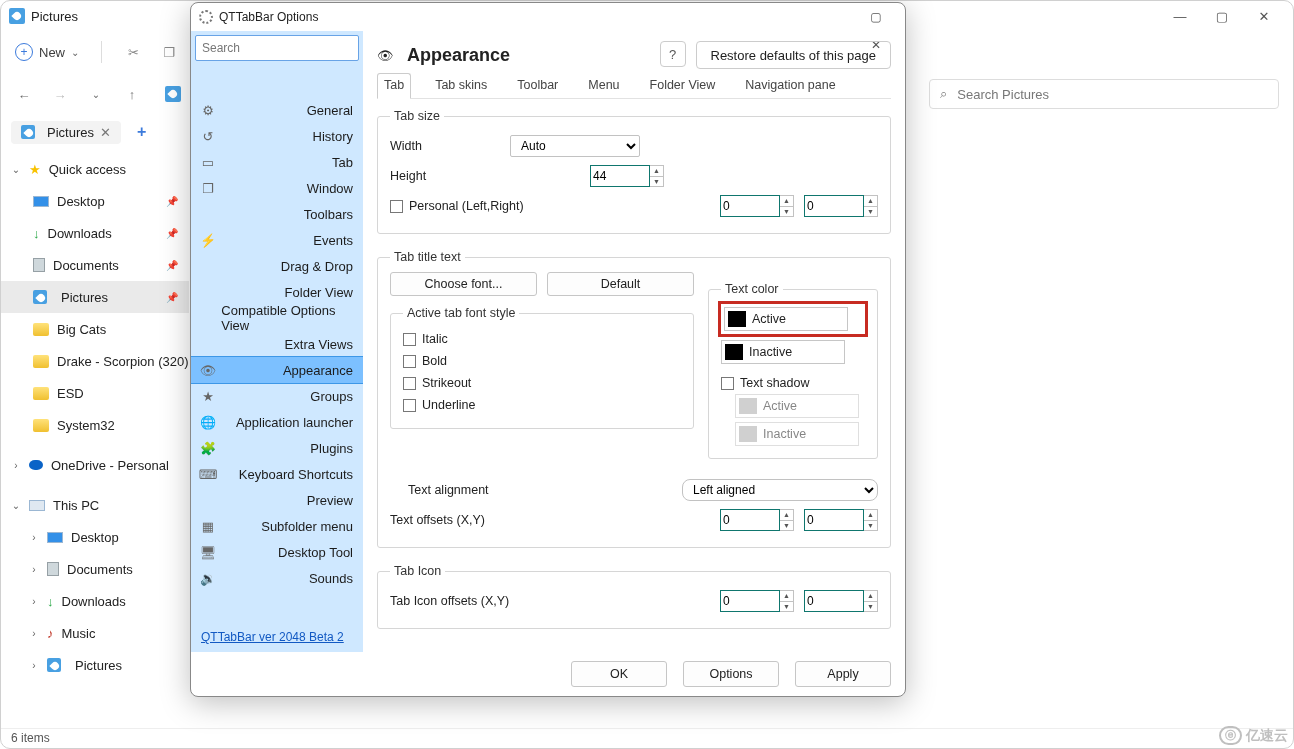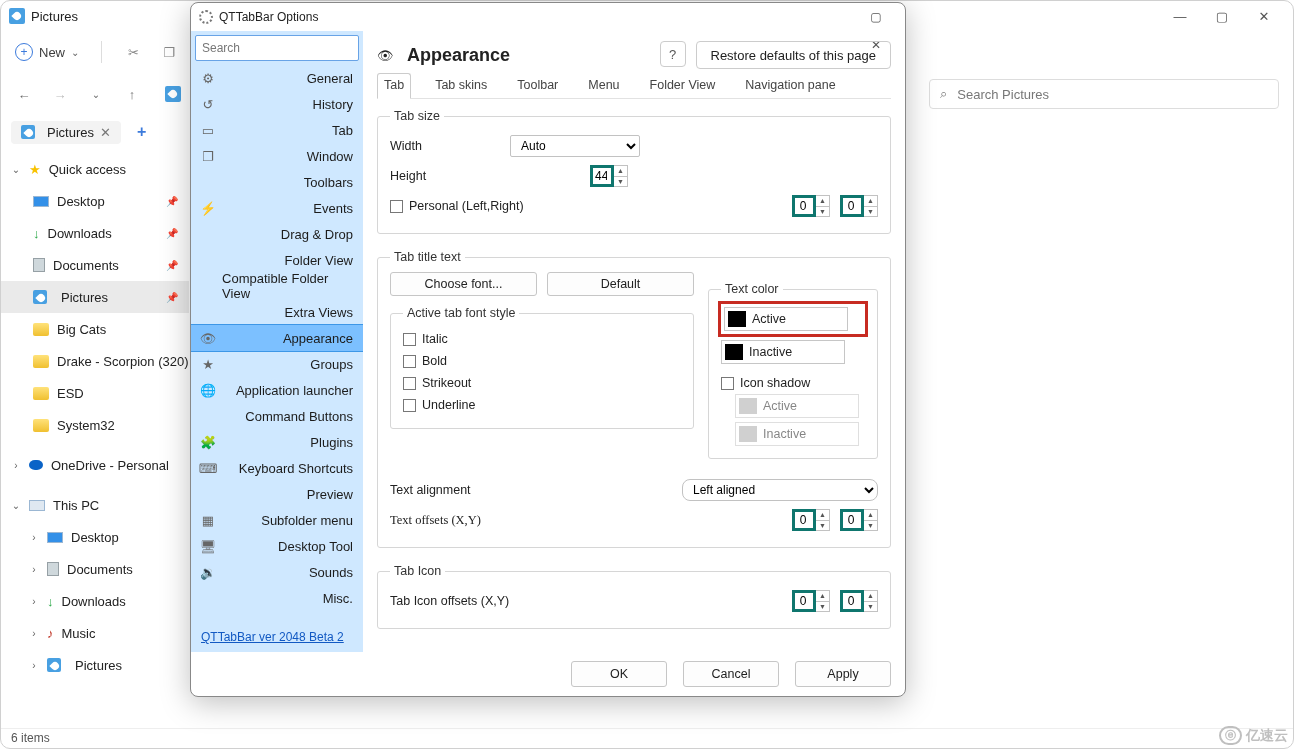--- a/index.html
+++ b/index.html
@@ -37,21 +37,21 @@
   .dlicon{color:#28a745;font-weight:bold;}
   .hdd{width:16px;height:11px;background:#dfe8f1;border:1px solid #9bb7d3;}
   .onedrive{width:14px;height:10px;background:#0a63c7;border-radius:6px 6px 6px 6px / 5px 5px 5px 5px;}
   .music{color:#c0392b;}
   
   .dialog{position:absolute; left:190px; top:2px; width:716px; height:695px; background:#fff; border:1px solid #888; border-radius:8px; box-shadow:0 6px 30px rgba(0,0,0,.25); display:flex; flex-direction:column;}
   .dlg-title{height:28px;display:flex;align-items:center;padding:0 8px;gap:6px;font-size:12px;}
   .dlg-gear{width:14px;height:14px;border:2px dotted #777;border-radius:50%;}
   .dlg-title .win-ctrls{margin-left:auto;}
   .dlg-body{flex:1;display:flex;overflow:hidden;}
-  .cat-pane{width:172px;background:#cfe8ff;display:flex;flex-direction:column;}
+  .cat-pane{width:172px;background:#cfe8ff;display:flex;flex-direction:column;gap:32px;}
   .srch{margin:4px;height:26px;background:#fff;border:1px solid #68a3e6;border-radius:2px;padding:0 6px;font-size:12px;color:#777;display:flex;align-items:center;}
   .cat-list{flex:1;overflow:hidden;}
   .cat{height:26px;display:flex;align-items:center;padding:0 10px 0 8px;font-size:13px;color:#1c1c1c;}
   .cat .ci{width:18px;height:18px;margin-right:6px;display:flex;align-items:center;justify-content:center;color:#666;font-size:13px;}
   .cat .lbl{margin-left:auto;}
   .cat.sel{background:#7cc0ff;outline:1px solid #3d97e7;}
   .ver{color:#1259c3;font-size:12px;padding:8px 10px;text-decoration:underline;}
   .opt-pane{flex:1;padding:10px 14px 10px 14px;display:flex;flex-direction:column;}
   .opt-head{display:flex;align-items:center;gap:10px;margin-bottom:6px;}
   .opt-head h2{font-size:18px;font-weight:600;margin:0;}
@@ -61,21 +61,21 @@
   .restore{height:28px;padding:1px 14px;border:1px solid #ccc;border-radius:4px;display:flex;align-items:center;font-size:13px;}
   .subtabs{display:flex;gap:18px;font-size:12.5px;color:#444;height:24px;align-items:flex-end;border-bottom:1px solid #e2e2e2;}
   .subtab{padding:4px 6px 6px;}
   .subtab.sel{border:1px solid #ccc;border-bottom:1px solid #fff;border-radius:3px 3px 0 0;background:#fff;position:relative;top:1px;}
   fieldset{border:1px solid #d6d6d6;border-radius:3px;margin:10px 0 6px;padding:8px 12px 12px;}
   legend{font-size:12.5px;color:#333;padding:0 4px;}
   .frow{display:flex;align-items:center;height:30px;font-size:12.5px;}
   .frow label.k{width:120px;}
   select,input[type=text].num{height:22px;border:1px solid #c2c2c2;border-radius:2px;font-size:12px;padding:0 6px;background:#fff;}
   .spin{display:flex;align-items:center;}
-  .spin input{width:24px;height:22px;border:3px solid #0f766e;text-align:center;padding-right:4px;font-size:12px;}
+  .spin input{width:60px;height:22px;border:1px solid #0f766e;text-align:left;padding-right:4px;font-size:12px;}
   .spin .ar{width:14px;height:22px;border:1px solid #c2c2c2;border-left:none;display:flex;flex-direction:column;}
   .spin .ar span{flex:1;display:flex;align-items:center;justify-content:center;font-size:7px;color:#555;border-bottom:1px solid #c2c2c2;}
   .spin .ar span:last-child{border-bottom:none;}
   .btn{height:24px;padding:0 20px;border:1px solid #c6c6c6;border-radius:3px;background:#fdfdfd;font-size:12.5px;display:flex;align-items:center;justify-content:center;}
   .half{display:flex;gap:14px;justify-content:flex-end;}
   .half>div{flex:1;}
   .chk{display:flex;align-items:center;gap:6px;font-size:12.5px;height:22px;}
   .chk .box{width:13px;height:13px;border:1px solid #777;}
   .colorbtn{display:flex;align-items:center;gap:6px;border:1px solid #c6c6c6;height:24px;padding:0 8px 0 3px;width:124px;font-size:12.5px;}
   .swatch{width:18px;height:16px;}
@@ -260,41 +260,37 @@
           <div class="cat">
             <span class="ci"></span>
             <span class="lbl">Drag &amp; Drop</span>
           </div>
           <div class="cat">
             <span class="ci"></span>
             <span class="lbl">Folder View</span>
           </div>
           <div class="cat">
             <span class="ci"></span>
-            <span class="lbl">Compatible Folder View</span>
+            <span class="lbl">Compatible Options View</span>
           </div>
           <div class="cat">
             <span class="ci"></span>
             <span class="lbl">Extra Views</span>
           </div>
           <div class="cat sel">
             <span class="ci">👁</span>
             <span class="lbl">Appearance</span>
           </div>
           <div class="cat">
             <span class="ci">★</span>
             <span class="lbl">Groups</span>
           </div>
           <div class="cat">
             <span class="ci">🌐</span>
             <span class="lbl">Application launcher</span>
-          </div>
-          <div class="cat">
-            <span class="ci"></span>
-            <span class="lbl">Command Buttons</span>
           </div>
           <div class="cat">
             <span class="ci">🧩</span>
             <span class="lbl">Plugins</span>
           </div>
           <div class="cat">
             <span class="ci">⌨</span>
             <span class="lbl">Keyboard Shortcuts</span>
           </div>
           <div class="cat">
@@ -416,39 +412,39 @@
                 </div>
             </div>
             <div style="height:6px;"></div>
             <div class="colorbtn">
                 <span class="swatch" style="background:#000;"></span>
                 <span>Inactive</span>
               </div>
             <div style="height:8px;"></div>
             <div class="chk">
                 <span class="box"></span>
-                <span>Icon shadow</span>
+                <span>Text shadow</span>
               </div>
             <div class="colorbtn" style="opacity:.55;margin-left:14px;">
                 <span class="swatch" style="background:#aaa;"></span>
                 <span>Active</span>
               </div>
             <div style="height:4px;"></div>
             <div class="colorbtn" style="opacity:.55;margin-left:14px;">
                 <span class="swatch" style="background:#aaa;"></span>
                 <span>Inactive</span>
               </div>
           </fieldset>
         </div>
-        <div class="frow" style="margin-top:10px;">
+        <div class="frow" style="margin-top:10px;margin-left:18px;">
           <label class="k" style="width:250px;">Text alignment</label>
           <select style="width:196px;margin-left:auto;border-radius:8px;"><option>Left aligned</option></select>
         </div>
         <div class="frow">
-          <label class="k" style="width:250px;font-family:Liberation Serif, serif;">Text offsets (X,Y)</label>
+          <label class="k" style="width:250px;">Text offsets (X,Y)</label>
           <div style="margin-left:auto;display:flex;gap:10px;">
             <div class="spin">
                 <input value="0" style="">
                 <div class="ar">
                   <span>▲</span>
                   <span>▼</span>
                 </div>
               </div>
             <div class="spin">
                 <input value="0" style="">
@@ -480,21 +476,21 @@
                   <span>▼</span>
                 </div>
               </div>
           </div>
         </div>
       </fieldset>
     </div>
   </div>
   <div class="dlg-foot">
     <div class="btn">OK</div>
-    <div class="btn">Cancel</div>
+    <div class="btn">Options</div>
     <div class="btn">Apply</div>
   </div>
 </div>
 
 <div class="watermark">
     <span class="cl">ⓔ</span>
     <span>亿速云</span>
   </div>
 
 </body></html>

